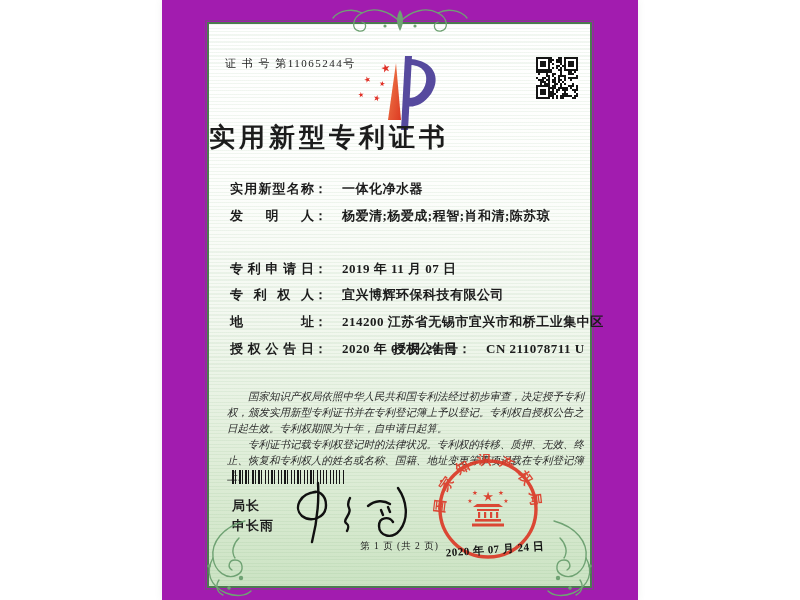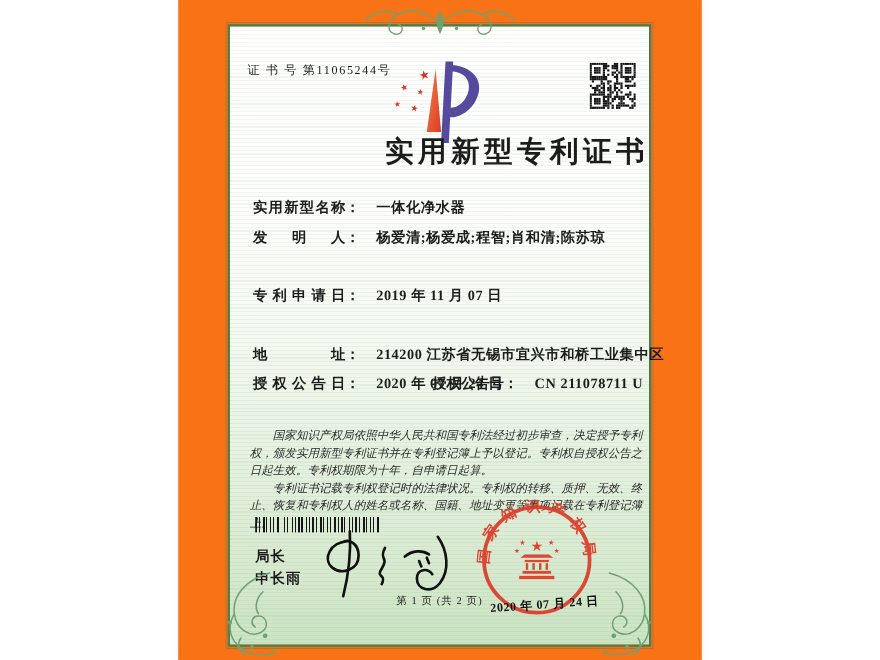--- a/index.html
+++ b/index.html
@@ -1,29 +1,29 @@
 <!DOCTYPE html>
 <html><head>
 <meta charset="utf-8">
 <style>
   html,body{margin:0;padding:0;background:#ffffff;}
   .stage{position:relative;width:800px;height:600px;overflow:hidden;background:#ffffff;
          font-family:"Liberation Serif","DejaVu Serif",serif;color:#1c1c1c;}
-  .paper{position:absolute;left:162px;top:0;width:476px;height:600px;background:#f97316;
+  .paper{position:absolute;left:162px;top:0;width:476px;height:600px;background:#a21caf;
          box-shadow:0 0 8px rgba(60,90,60,.08);}
   .frame{position:absolute;left:45px;top:22px;width:385px;height:566px;box-sizing:border-box;
          border:2px solid #4c7b50;outline:1px solid rgba(76,123,80,.4);outline-offset:1px;
          background:
            repeating-linear-gradient(180deg, rgba(96,156,96,.085) 0 1px, rgba(255,255,255,0) 1px 3.5px),
            linear-gradient(180deg,#ffffff 0%,#fdfefc 28%,#f3f8f0 52%,#e4f0de 72%,#d5e8cd 90%,#cbe3c3 100%);}
   .abs{position:absolute;}
   .certno{left:16px;top:32px;font-size:11px;letter-spacing:1.5px;white-space:nowrap;}
   .logo{left:146px;top:28px;width:92px;height:82px;}
   .qr{left:327px;top:33px;width:42px;height:42px;background:#fff;}
-  .title{left:0;top:96px;width:100%;text-align:right;font-size:26px;font-weight:bold;
+  .title{left:0;top:96px;width:100%;text-align:left;font-size:26px;font-weight:bold;
          letter-spacing:4px;white-space:nowrap;}
   .frow{left:21px;width:352px;height:18px;font-size:13px;font-weight:600;white-space:nowrap;}
   .flabel{display:inline-block;width:84px;text-align:justify;text-align-last:justify;vertical-align:top;}
   .fcolon{display:inline-block;width:12px;}
   .fval{letter-spacing:.5px;margin-left:16px;}
   .pair2{position:absolute;left:163px;top:0;white-space:nowrap;}
   .bodytext{left:18px;top:338px;width:357px;font-size:10.5px;line-height:16px;
             text-align:justify;color:#2a2a2a;font-style:italic;font-weight:500;margin-top:27px;}
   .bodytext p{margin:0;text-indent:2em;}
   .barcode{left:23px;top:446px;width:113px;height:14px;
@@ -335,20 +335,23 @@
 
       <div class="abs frow" style="top:156px">
         <span class="flabel">实用新型名称</span><span class="fcolon">：</span><span class="fval">一体化净水器</span>
       </div>
       <div class="abs frow" style="top:183px">
         <span class="flabel">发明人</span><span class="fcolon">：</span><span class="fval">杨爱清;杨爱成;程智;肖和清;陈苏琼</span>
       </div>
       <div class="abs frow" style="top:236px">
         <span class="flabel">专利申请日</span><span class="fcolon">：</span><span class="fval">2019 年 11 月 07 日</span>
       </div>
+      <div class="abs frow" style="top:262px">
+        <span class="flabel">专利权人</span><span class="fcolon">：</span><span class="fval">宜兴博辉环保科技有限公司</span>
+      </div>
       <div class="abs frow" style="top:289px">
         <span class="flabel">地址</span><span class="fcolon">：</span><span class="fval">214200 江苏省无锡市宜兴市和桥工业集中区</span>
       </div>
       <div class="abs frow" style="top:316px">
         <span class="flabel">授权公告日</span><span class="fcolon">：</span><span class="fval">2020 年 07 月 24 日</span>
         <span class="pair2">
           <span>授权公告号</span><span class="fcolon">：</span><span class="fval">CN 211078711 U</span>
         </span>
       </div>
 

